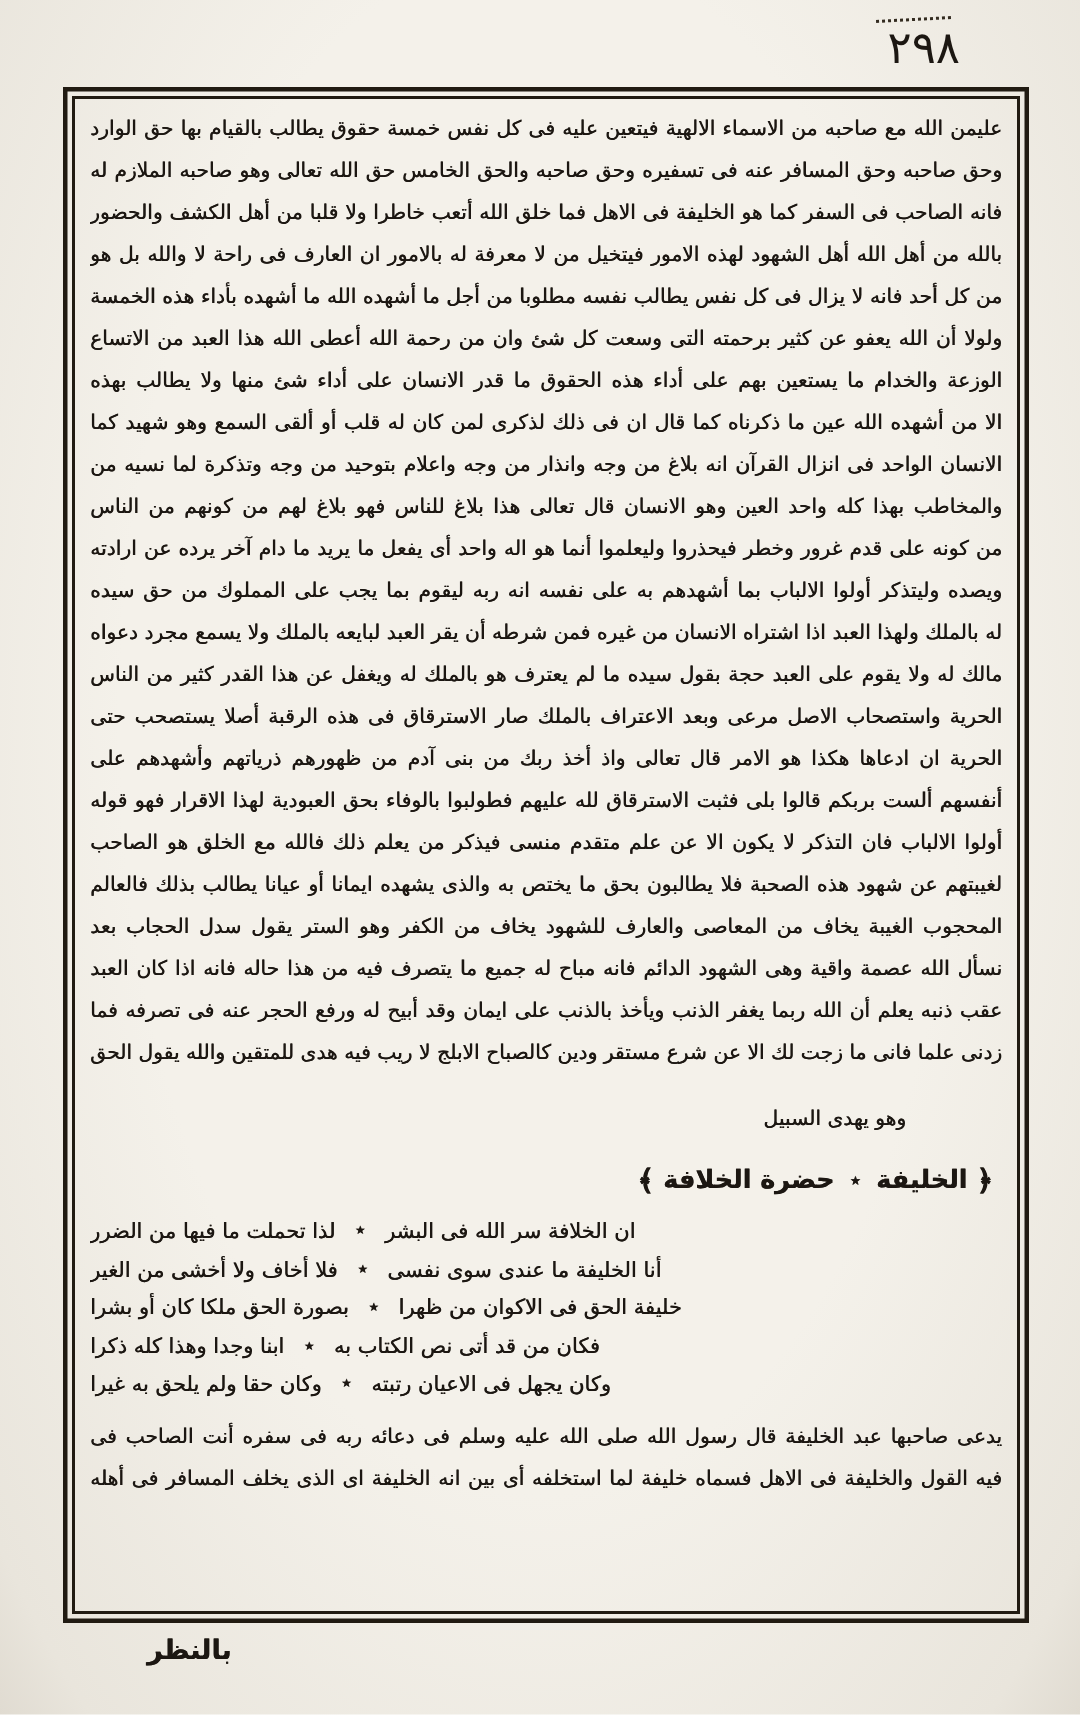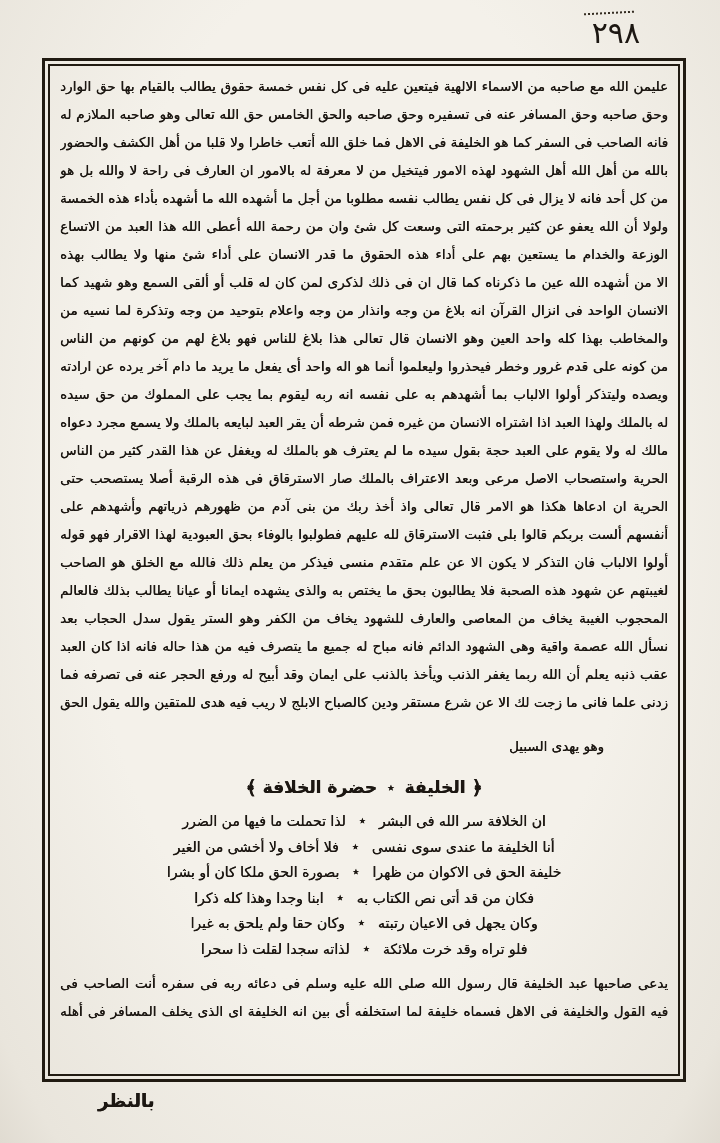--- a/index.html
+++ b/index.html
@@ -28,29 +28,29 @@
     direction:rtl;
   }
   .tl{
     font-size:13.5px;line-height:28px;height:28px;overflow:hidden;
     text-align:justify;text-align-last:justify;text-justify:inter-word;
     text-shadow:0.35px 0 0 currentColor;
     white-space:normal;
   }
   .tl.short{text-align-last:right;padding-left:0;padding-right:64px;margin-top:16px;}
   .heading{
-    margin:14px 0 4px 0;text-align:center;
+    margin:14px 0 4px 0;
     font-size:17px;font-weight:bold;line-height:26px;
     text-shadow:0.3px 0 0 currentColor;
   }
   .heading .orn{font-size:19px;vertical-align:-1px;padding:0 6px;}
   .heading .sep{padding:0 10px;font-size:14px;vertical-align:1px;}
   .poem{margin-top:8px;}
   .verse{
-    text-align:center;font-size:14px;line-height:25.5px;height:25.5px;overflow:hidden;
+    text-align:left;font-size:14px;line-height:25.5px;height:25.5px;overflow:hidden;
     text-shadow:0.35px 0 0 currentColor;
   }
   .verse .star{padding:0 13px;font-size:13px;vertical-align:1px;}
   .footer-prose{margin-top:8px;}
   .catchword{
     position:absolute;left:98px;top:1090px;
     font-size:18px;font-weight:bold;direction:rtl;
     text-shadow:0.3px 0 0 currentColor;
   }
 </style>
@@ -93,21 +93,20 @@
     <div class="heading" dir="rtl">
       <span class="orn">﴿</span><span>الخليفة</span><span class="sep">٭</span><span>حضرة الخلافة</span><span class="orn">﴾</span>
     </div>
 
     <div class="poem">
       <div class="verse"><span>ان الخلافة سر الله فى البشر</span><span class="star">٭</span><span>لذا تحملت ما فيها من الضرر</span></div>
       <div class="verse"><span>أنا الخليفة ما عندى سوى نفسى</span><span class="star">٭</span><span>فلا أخاف ولا أخشى من الغير</span></div>
       <div class="verse"><span>خليفة الحق فى الاكوان من ظهرا</span><span class="star">٭</span><span>بصورة الحق ملكا كان أو بشرا</span></div>
       <div class="verse"><span>فكان من قد أتى نص الكتاب به</span><span class="star">٭</span><span>ابنا وجدا وهذا كله ذكرا</span></div>
       <div class="verse"><span>وكان يجهل فى الاعيان رتبته</span><span class="star">٭</span><span>وكان حقا ولم يلحق به غيرا</span></div>
-      <div class="verse"><span>فلو تراه وقد خرت ملائكة</span><span class="star">٭</span><span>لذاته سجدا لقلت ذا سحرا</span></div>
     </div>
 
     <div class="footer-prose">
       <div class="tl">يدعى صاحبها عبد الخليفة قال رسول الله صلى الله عليه وسلم فى دعائه ربه فى سفره أنت الصاحب فى السفر وقد مضى</div>
       <div class="tl">فيه القول والخليفة فى الاهل فسماه خليفة لما استخلفه أى بين انه الخليفة اى الذى يخلف المسافر فى أهله فهو خليفة</div>
     </div>
 
   </div>
 </div>
 

